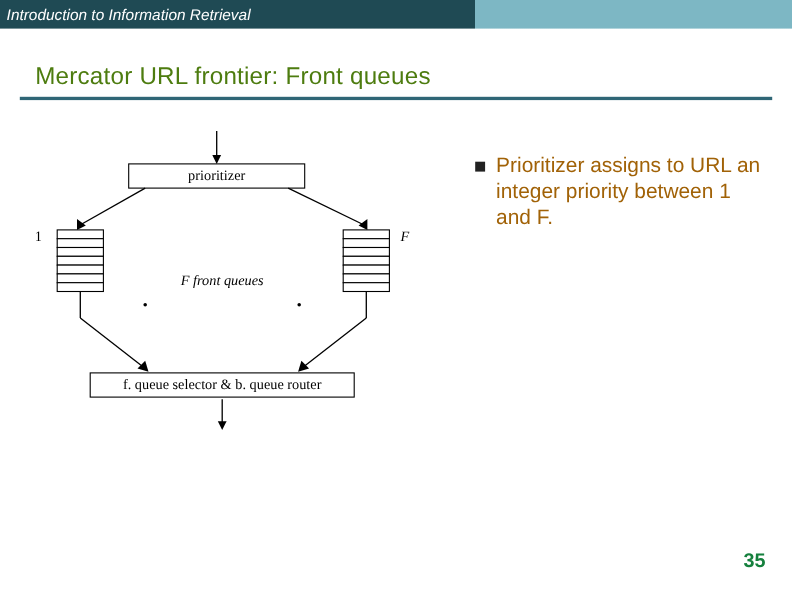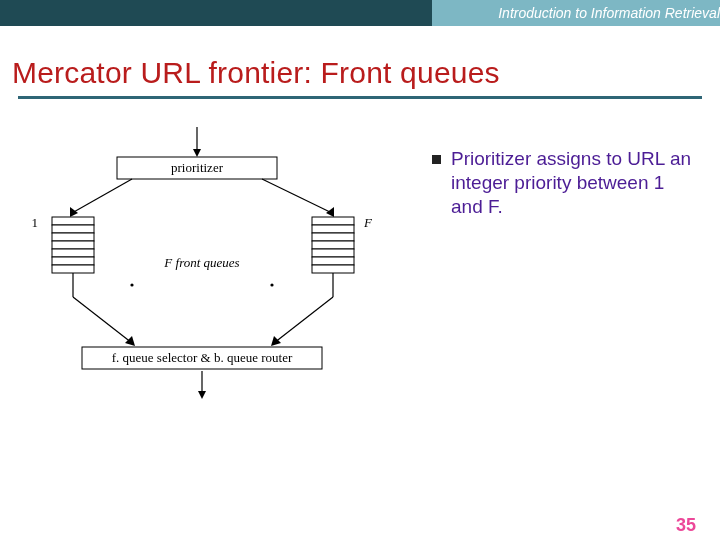--- a/index.html
+++ b/index.html
@@ -4,50 +4,50 @@
 <style>
   * { margin: 0; padding: 0; box-sizing: border-box; }
   body {
     width: 720px; height: 540px;
     font-family: "Segoe UI", Arial, sans-serif;
     position: relative; background: #fff; overflow: hidden;
   }
   .header-bar {
     width: 100%; height: 26px;
     background: linear-gradient(to right, #1f4a54 0%, #1f4a54 60%, #7db7c4 60%, #7db7c4 100%);
-    display: flex; align-items: center; justify-content: flex-end;
+    display: flex; align-items: center;
   }
   .header-bar .text {
     font-style: italic; color: #fff; font-size: 14px; padding-left: 6px;
   }
   .title {
-    font-size: 30px; font-weight: 400; color: #b91c1c;
-    margin: 30px 0 0 12px; letter-spacing: 0.2px;
+    font-size: 22px; font-weight: 400; color: #4d7c0f;
+    margin: 30px 0 0 32px; letter-spacing: 0.2px;
   }
   .title-rule {
     border: none; height: 3px; background: #2f6676;
     margin: 6px 18px 0 18px;
   }
   .content { position: relative; width: 100%; }
   .diagram {
     position: absolute; left: 12px; top: 28px;
     width: 380px; height: 280px;
   }
   .diagram svg { width: 100%; height: 100%; }
   .bullet-block {
     position: absolute; left: 432px; top: 48px; width: 260px;
-    font-size: 19px; color: #4c1d95; line-height: 1.25;
+    font-size: 19px; color: #a16207; line-height: 1.25;
   }
   .bullet { display: flex; gap: 10px; }
   .bullet .sq {
     width: 9px; height: 9px; background: #222; flex: 0 0 9px; margin-top: 8px;
   }
   .page-num {
-    position: absolute; right: 24px; bottom: 4px;
-    font-size: 18px; font-weight: 700; color: #ec4899; margin-left: 45px;
+    position: absolute; right: 24px; bottom: 20px;
+    font-size: 18px; font-weight: 700; color: #15803d; margin-left: 45px;
   }
 </style>
 </head>
 <body>
 
 <div class="header-bar">
   <span class="text">Introduction to Information Retrieval</span>
 </div>
 
 <h1 class="title">Mercator URL frontier: Front queues</h1>

